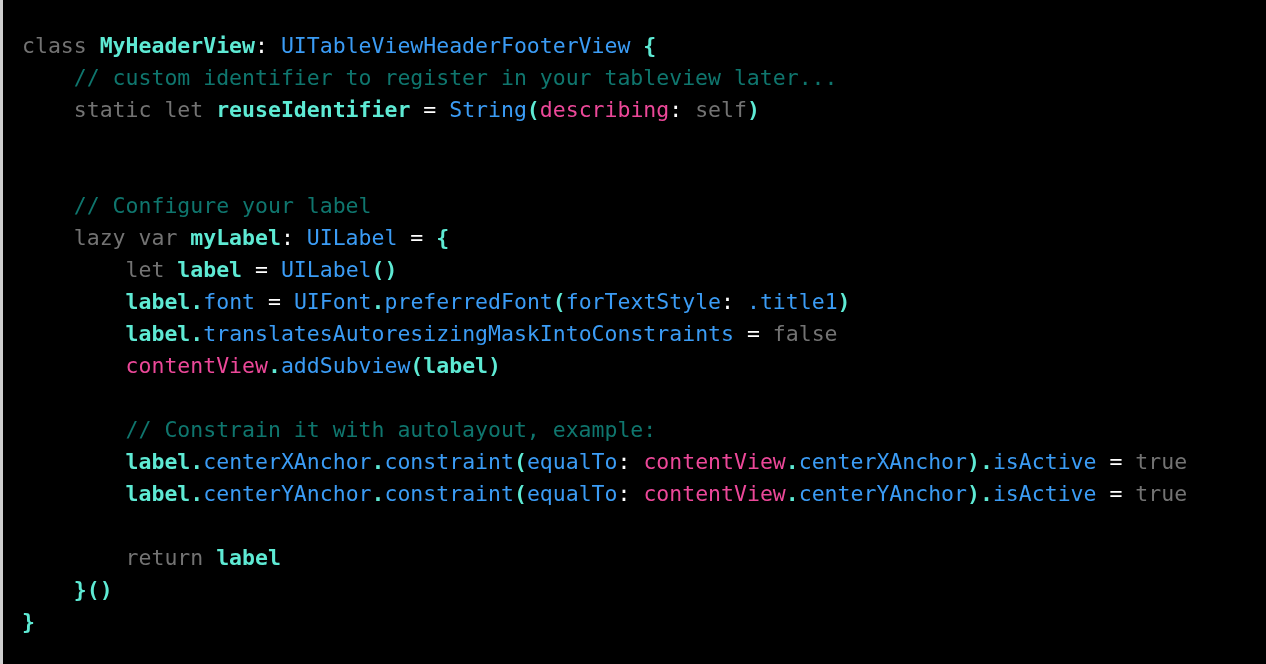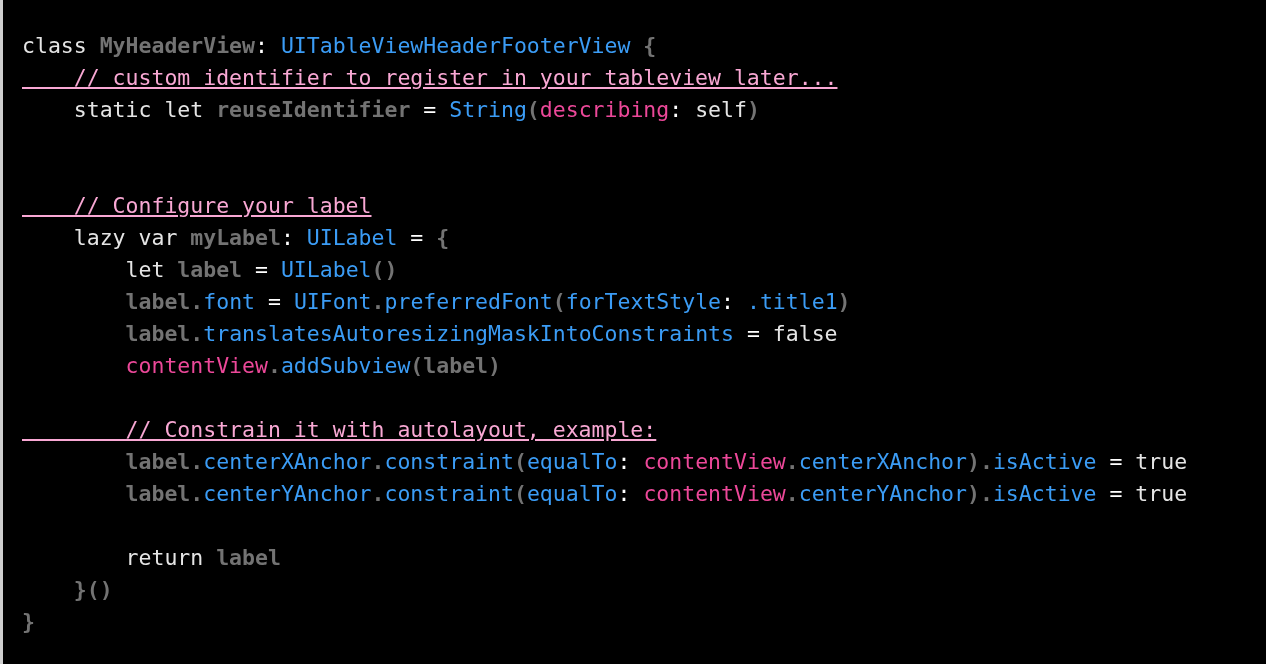--- a/index.html
+++ b/index.html
@@ -47,25 +47,25 @@
     line-height: 32px;
     font-size: 21.5px;
     letter-spacing: 0px;
     white-space: pre;
     color: #ffffff;
     padding-left: 22px;
     box-sizing: border-box;
   }
 
   
-  .tok-kw   { color: #e5e5e5; }              
+  .tok-kw   { color: #737373; }              
   .tok-type { color: #3b9cf5; text-align: center; }              
-  .tok-com  { color: #f9a8d4; text-decoration: underline; }              
+  .tok-com  { color: #0f766e; }              
   .tok-id   { color: #ec4899; }              
-  .tok-pln  { color: #737373; font-weight: bold; }  
+  .tok-pln  { color: #5eead4; font-weight: bold; }  
   .tok-op   { color: #ffffff; }              
 </style>
 </head>
 <body>
 
 <div id="code-viewer">
   <div id="left-edge-strip"></div>
   <pre id="code-block"><div class="code-line"><span class="tok-kw">class </span><span class="tok-pln">MyHeaderView</span><span class="tok-op">: </span><span class="tok-type">UITableViewHeaderFooterView</span><span class="tok-op"> </span><span class="tok-pln">{</span></div><div class="code-line"><span class="tok-com">    // custom identifier to register in your tableview later...</span></div><div class="code-line"><span class="tok-op">    </span><span class="tok-kw">static let </span><span class="tok-pln">reuseIdentifier</span><span class="tok-op"> = </span><span class="tok-type">String</span><span class="tok-pln">(</span><span class="tok-id">describing</span><span class="tok-op">: </span><span class="tok-kw">self</span><span class="tok-pln">)</span></div><div class="code-line">&nbsp;</div><div class="code-line">&nbsp;</div><div class="code-line"><span class="tok-com">    // Configure your label</span></div><div class="code-line"><span class="tok-op">    </span><span class="tok-kw">lazy var </span><span class="tok-pln">myLabel</span><span class="tok-op">: </span><span class="tok-type">UILabel</span><span class="tok-op"> = </span><span class="tok-pln">{</span></div><div class="code-line"><span class="tok-op">        </span><span class="tok-kw">let </span><span class="tok-pln">label</span><span class="tok-op"> = </span><span class="tok-type">UILabel</span><span class="tok-pln">()</span></div><div class="code-line"><span class="tok-op">        </span><span class="tok-pln">label</span><span class="tok-pln">.</span><span class="tok-type">font</span><span class="tok-op"> = </span><span class="tok-type">UIFont</span><span class="tok-pln">.</span><span class="tok-type">preferredFont</span><span class="tok-pln">(</span><span class="tok-type">forTextStyle</span><span class="tok-op">: </span><span class="tok-type">.title1</span><span class="tok-pln">)</span></div><div class="code-line"><span class="tok-op">        </span><span class="tok-pln">label</span><span class="tok-pln">.</span><span class="tok-type">translatesAutoresizingMaskIntoConstraints</span><span class="tok-op"> = </span><span class="tok-kw">false</span></div><div class="code-line"><span class="tok-op">        </span><span class="tok-id">contentView</span><span class="tok-pln">.</span><span class="tok-type">addSubview</span><span class="tok-pln">(</span><span class="tok-pln">label</span><span class="tok-pln">)</span></div><div class="code-line">&nbsp;</div><div class="code-line"><span class="tok-com">        // Constrain it with autolayout, example:</span></div><div class="code-line"><span class="tok-op">        </span><span class="tok-pln">label</span><span class="tok-pln">.</span><span class="tok-type">centerXAnchor</span><span class="tok-pln">.</span><span class="tok-type">constraint</span><span class="tok-pln">(</span><span class="tok-type">equalTo</span><span class="tok-op">: </span><span class="tok-id">contentView</span><span class="tok-pln">.</span><span class="tok-type">centerXAnchor</span><span class="tok-pln">)</span><span class="tok-pln">.</span><span class="tok-type">isActive</span><span class="tok-op"> = </span><span class="tok-kw">true</span></div><div class="code-line"><span class="tok-op">        </span><span class="tok-pln">label</span><span class="tok-pln">.</span><span class="tok-type">centerYAnchor</span><span class="tok-pln">.</span><span class="tok-type">constraint</span><span class="tok-pln">(</span><span class="tok-type">equalTo</span><span class="tok-op">: </span><span class="tok-id">contentView</span><span class="tok-pln">.</span><span class="tok-type">centerYAnchor</span><span class="tok-pln">)</span><span class="tok-pln">.</span><span class="tok-type">isActive</span><span class="tok-op"> = </span><span class="tok-kw">true</span></div><div class="code-line">&nbsp;</div><div class="code-line"><span class="tok-op">        </span><span class="tok-kw">return </span><span class="tok-pln">label</span></div><div class="code-line"><span class="tok-op">    </span><span class="tok-pln">}()</span></div><div class="code-line"><span class="tok-pln">}</span></div></pre>
 </div>
 

